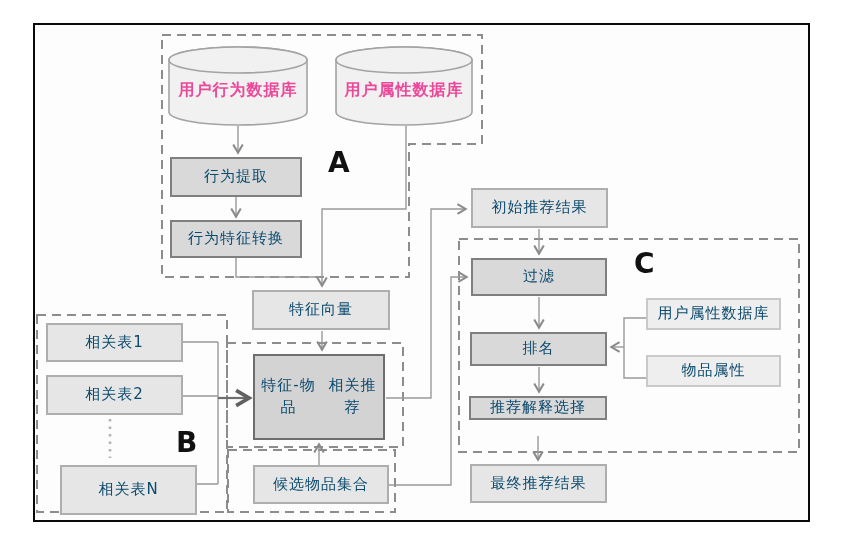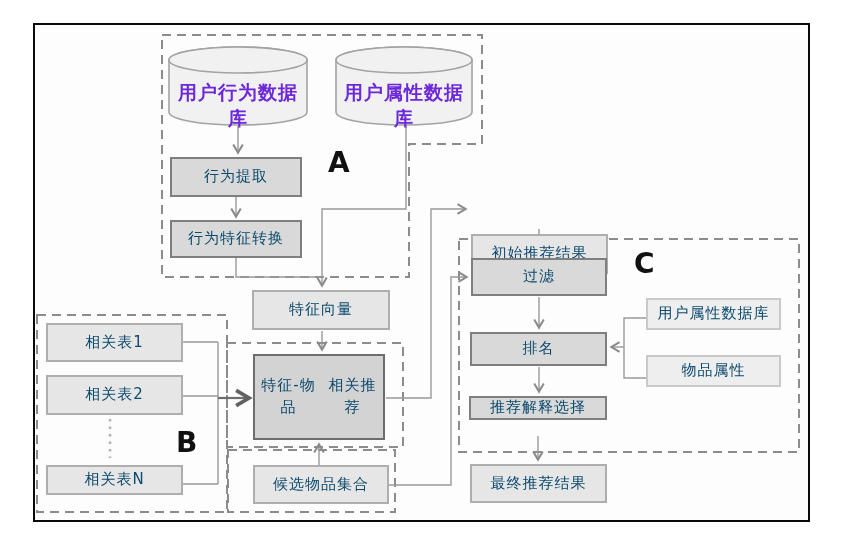--- a/index.html
+++ b/index.html
@@ -7,21 +7,21 @@
          font-family:"DejaVu Sans","Liberation Sans",sans-serif;}
   .frame{position:absolute;left:33px;top:23px;width:777px;height:499px;
          border:2px solid #0a0a0a;box-sizing:border-box;background:#fdfdfd;}
   svg.wires{position:absolute;left:0;top:0;width:863px;height:542px;}
   .box{position:absolute;box-sizing:border-box;display:flex;align-items:center;justify-content:center;
        text-align:center;color:#0c4a6e;font-size:15px;font-weight:500;letter-spacing:1px;line-height:1.45;}
   .t-process{background:#d9d9d9;border:2px solid #7f7f7f;}
   .t-core{background:#d3d3d3;border:2px solid #6d6d6d;}
   .t-data{background:#e6e6e6;border:2px solid #aeaeae;}
   .t-light{background:#eeeeee;border:2px solid #c9c9c9;}
-  .cyl-label{position:absolute;text-align:center;color:#6d28d9;font-size:19px;font-weight:600;letter-spacing:1px;}
+  .cyl-label{position:absolute;text-align:center;color:#ec4899;font-size:16px;font-weight:600;letter-spacing:1px;}
   .sec-label{position:absolute;color:#111;font-size:28px;font-weight:bold;}
 </style>
 </head>
 <body>
 
 <div class="stage">
   <div class="frame"></div>
 
   <svg class="wires" viewBox="0 0 863 542">
     <defs>
@@ -85,23 +85,23 @@
 
   <div class="box t-core" style="left:253px;top:354px;width:132px;height:86px;">
     <span>特征-物品</span>
     <span>相关推荐</span>
   </div>
 
   <div class="box t-data" style="left:253px;top:465px;width:136px;height:39px;">候选物品集合</div>
 
   <div class="box t-data" style="left:46px;top:323px;width:137px;height:39px;">相关表1</div>
   <div class="box t-data" style="left:46px;top:375px;width:137px;height:40px;">相关表2</div>
-  <div class="box t-data" style="left:46px;top:465px;width:137px;height:30px;">相关表N</div>
+  <div class="box t-data" style="left:60px;top:465px;width:137px;height:50px;">相关表N</div>
 
-  <div class="box t-data" style="left:471px;top:188px;width:137px;height:40px;margin-top:46px;">初始推荐结果</div>
+  <div class="box t-data" style="left:471px;top:188px;width:137px;height:40px;">初始推荐结果</div>
   <div class="box t-process" style="left:471px;top:258px;width:136px;height:38px;">过滤</div>
   <div class="box t-process" style="left:470px;top:332px;width:137px;height:34px;">排名</div>
   <div class="box t-process" style="left:469px;top:396px;width:138px;height:24px;">推荐解释选择</div>
   <div class="box t-data" style="left:470px;top:464px;width:137px;height:39px;">最终推荐结果</div>
 
   <div class="box t-light" style="left:646px;top:298px;width:135px;height:32px;">用户属性数据库</div>
   <div class="box t-light" style="left:646px;top:355px;width:135px;height:32px;">物品属性</div>
 </div>
 
 </body></html>

